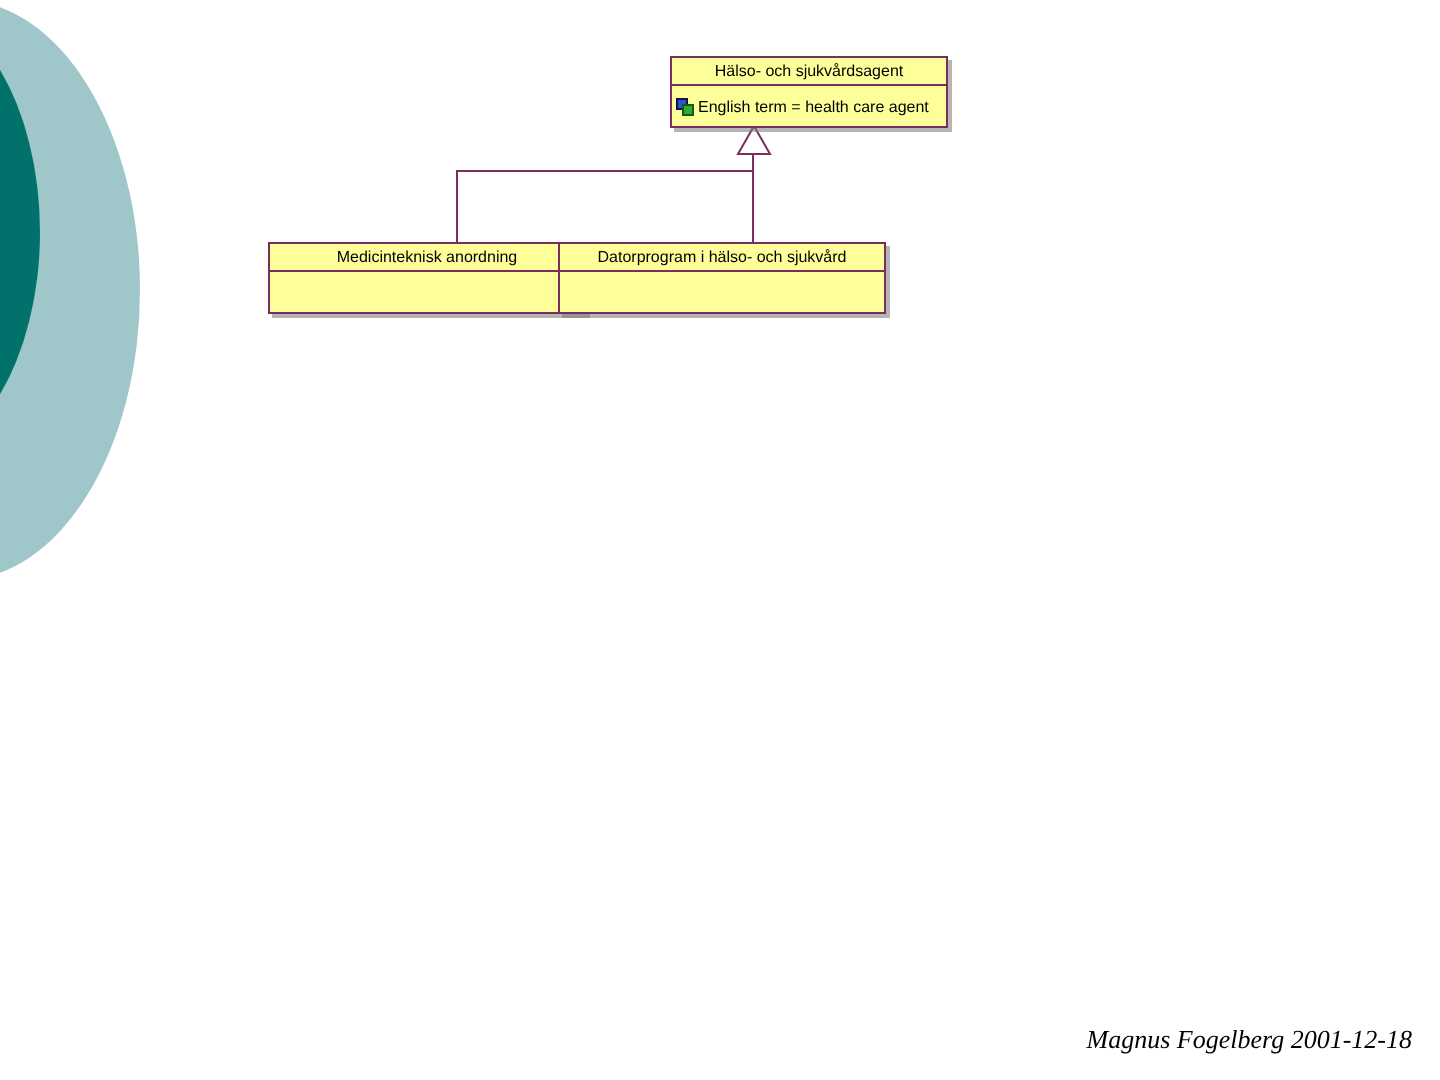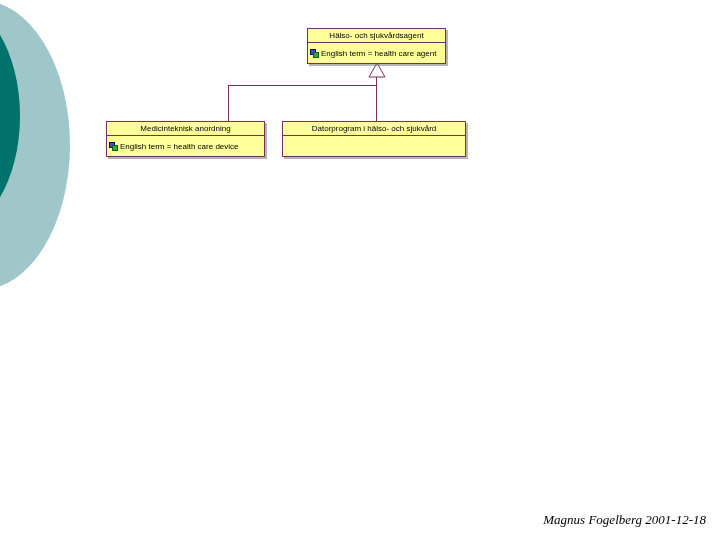--- a/index.html
+++ b/index.html
@@ -44,20 +44,21 @@
     background: #00716b;
   }
 
   
   .uml-box {
     position: absolute;
     box-sizing: border-box;
     border: 1px solid #7b2d5e;
     background: #ffff99;
     box-shadow: 2px 2px 0 rgba(120,120,120,0.55);
+    margin-left: 28px;
   }
   .uml-title {
     box-sizing: border-box;
     height: 14px;
     line-height: 13px;
     text-align: center;
     font-size: 8px;
     color: #000000;
     border-bottom: 1px solid #7b2d5e;
     white-space: nowrap;
@@ -155,28 +156,21 @@
       <span class="attr-icon">
         <span class="sq-blue"></span>
           <span class="sq-green"></span>
       </span>
       <span>English term = health care agent</span>
     </div>
   </div>
 
   <div class="uml-box" style="left:106px; top:121px; width:159px; height:36px;">
     <div class="uml-title">Medicinteknisk anordning</div>
-    <div class="uml-body">
-      <span class="attr-icon">
-        <span class="sq-blue"></span>
-          <span class="sq-green"></span>
-      </span>
-      <span>English term = health care device</span>
-    </div>
   </div>
 
-  <div class="uml-box" style="left:282px; top:121px; width:184px; height:36px;">
+  <div class="uml-box" style="left:251px; top:121px; width:164px; height:36px;">
     <div class="uml-title">Datorprogram i hälso- och sjukvård</div>
   </div>
 
   <div class="signature">Magnus Fogelberg 2001-12-18</div>
 
 </div>
 
 </body></html>

